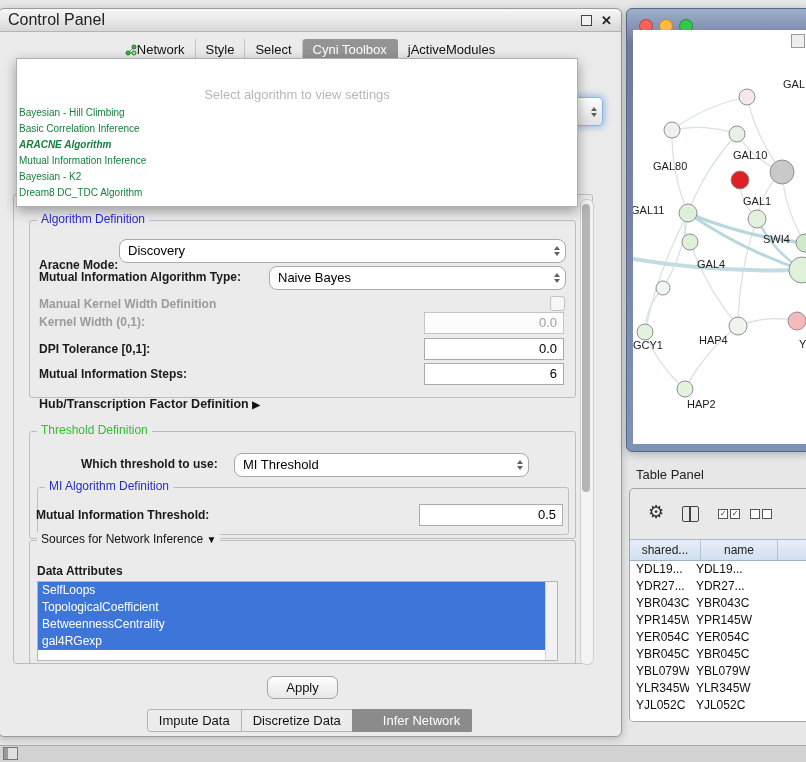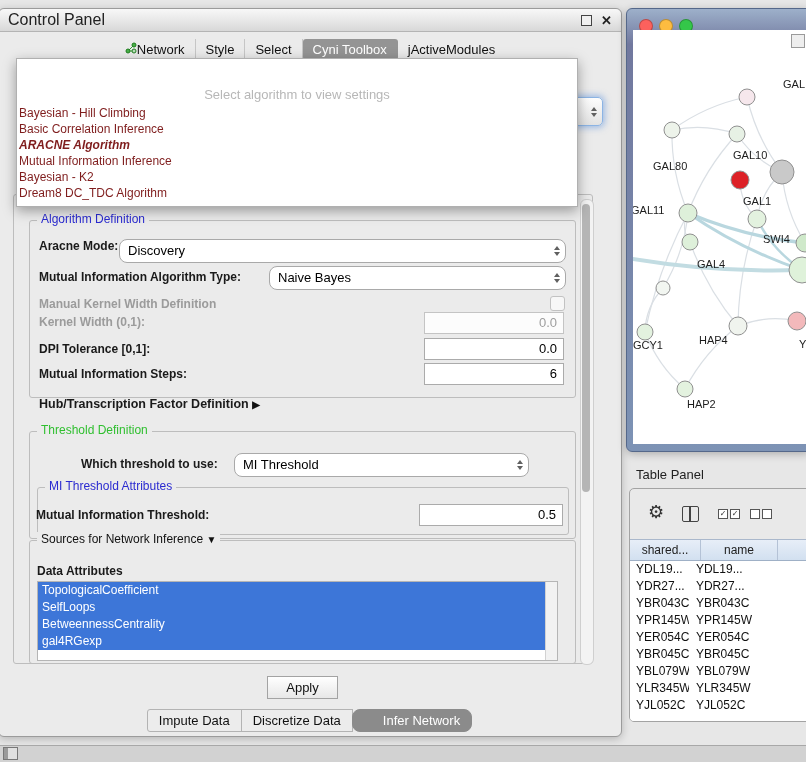--- a/index.html
+++ b/index.html
@@ -19,31 +19,31 @@
     height:22px;background:linear-gradient(#f8f8f8,#d8d8d8);
     border-bottom:1px solid #b4b4b4;border-radius:6px 6px 0 0;
     display:flex;align-items:center;padding:0 9px;
   }
   .titlebar .t{font-size:16px;color:#222;}
   .tb-btns{margin-left:auto;display:flex;align-items:center;gap:9px;}
   .float-ic{width:9px;height:9px;border:1.5px solid #444;background:#f0f0f0;}
   .close-ic{font-size:13px;font-weight:bold;color:#222;line-height:13px;}
   
   .top-tabs{position:absolute;left:0;right:0;top:30px;display:flex;justify-content:center;align-items:center;font-size:13px;color:#111;}
-  .tt{padding:3px 10px;border-right:1px solid #c6c6c6;display:flex;white-space:nowrap;}
+  .tt{padding:3px 10px;border-right:1px solid #c6c6c6;display:flex;align-items:center;white-space:nowrap;}
   .tt:last-child{border-right:none;}
   .tt.active{background:#949494;color:#fff;border-radius:3px;border-right-color:transparent;}
   
   .algo-popup{
     position:absolute;left:17px;top:49px;width:560px;z-index:30;
     background:#fff;border:1px solid #b0b0b0;box-shadow:0 4px 12px rgba(0,0,0,.35);
     padding-bottom:5px;
   }
   .algo-prompt{height:20px;line-height:20px;text-align:center;color:#b7b7b7;font-size:13px;margin-top:26px;}
-  .algo-item{height:16px;line-height:16px;font-size:12px;color:#7f1d1d;padding-left:2px;white-space:nowrap;}
+  .algo-item{height:16px;line-height:16px;font-size:10px;color:#15803d;padding-left:2px;white-space:nowrap;}
   .algo-item.sel{font-weight:bold;font-style:italic;}
   .combo-frag{
     position:absolute;left:575px;top:88px;width:27px;height:27px;z-index:5;
     border:1px solid #8cb4e4;border-radius:0 5px 5px 0;
     background:linear-gradient(#fdfdfd,#e2e2e2);
     box-shadow:0 0 6px 2px rgba(100,150,220,.55);
   }
   
   .gbox{position:absolute;border:1px solid #bdbdbd;border-radius:3px;}
   .gtitle{position:absolute;top:-9px;left:7px;background:#ebebeb;padding:0 4px;font-size:12px;color:#111;white-space:nowrap;}
@@ -65,26 +65,26 @@
   .tri{font-size:10px;color:#111;}
   
   .attr-list{position:absolute;left:38px;top:572px;width:519px;height:78px;background:#fff;border:1px solid #b5b5b5;overflow:hidden;}
   .attr-item{height:17px;line-height:17px;background:#3d76d8;color:#fff;font-size:12px;padding-left:4px;margin-right:11px;}
   .attr-sb{position:absolute;right:0;top:0;width:11px;height:100%;background:#f2f2f2;border-left:1px solid #d2d2d2;}
   
   .main-sb{position:absolute;left:581px;top:190px;width:12px;height:464px;background:#f3f3f3;border:1px solid #cfcfcf;border-radius:6px;}
   .main-sb .thumb{position:absolute;left:1px;top:4px;width:8px;height:288px;background:#b5b5b5;border-radius:5px;}
   
   .apply-btn{position:absolute;left:268px;top:667px;width:69px;height:21px;
-    border:1px solid #a3a3a3;border-radius:0;background:linear-gradient(#ffffff,#e7e7e7);
+    border:1px solid #a3a3a3;border-radius:7px;background:linear-gradient(#ffffff,#e7e7e7);
     font-size:13px;text-align:center;line-height:21px;color:#111;}
   .bot-tabs{position:absolute;left:0;right:0;top:700px;display:flex;justify-content:center;font-size:13px;}
   .bt{padding:3px 11px;border:1px solid #b3b3b3;margin-left:-1px;background:#ececec;color:#111;white-space:nowrap;}
   .bt:first-child{border-radius:3px 0 0 3px;}
-  .bt.active{background:#8b8b8b;color:#fff;border-color:#8b8b8b;border-radius:8px;padding-left:30px;}
+  .bt.active{background:#8b8b8b;color:#fff;border-color:#8b8b8b;border-radius:1px;padding-left:30px;}
   
   .net-frame{position:absolute;left:626px;top:8px;width:181px;height:442px;
     background:linear-gradient(#9db0ca,#71789e 8%, #7d93b5);
     border:1px solid #55688a;border-radius:6px 0 0 6px;box-shadow:0 2px 8px rgba(0,0,0,.25);}
   .lights{position:absolute;left:12px;top:10px;display:flex;gap:6px;}
   .light{width:12px;height:12px;border-radius:50%;border:1px solid rgba(0,0,0,.25);}
   .net-canvas{position:absolute;left:633px;top:30px;width:173px;height:414px;background:#fff;overflow:hidden;}
   .corner-box{position:absolute;left:791px;top:34px;width:12px;height:12px;border:1px solid #9a9a9a;background:#eeeeee;}
   
   .tp-title{position:absolute;left:636px;top:467px;font-size:13px;color:#222;}
@@ -167,21 +167,21 @@
   </div>
 
   <div class="gbox" style="left:14px;top:185px;width:578px;height:468px;">
     <span class="gtitle">Cyni Algorithm Settings</span>
   </div>
 
   <div class="gbox" style="left:30px;top:211px;width:545px;height:176px;">
     <span class="gtitle blue">Algorithm Definition</span>
   </div>
 
-  <span class="lbl" style="left:40px;top:230px;">Aracne Mode:</span>
+  <span class="lbl" style="left:40px;top:249px;">Aracne Mode:</span>
   <div class="combo" style="left:120px;top:230px;width:437px;">
     <span>Discovery</span>
     <span class="spin">
         <i class="up"></i>
         <i class="dn"></i>
       </span>
   </div>
 
   <span class="lbl" style="left:40px;top:261px;">Mutual Information Algorithm Type:</span>
   <div class="combo" style="left:270px;top:257px;width:287px;">
@@ -215,35 +215,35 @@
   <span class="lbl" style="left:82px;top:448px;">Which threshold to use:</span>
   <div class="combo" style="left:235px;top:444px;width:285px;">
     <span>MI Threshold</span>
     <span class="spin">
         <i class="up"></i>
         <i class="dn"></i>
       </span>
   </div>
 
   <div class="gbox" style="left:38px;top:478px;width:530px;height:46px;">
-    <span class="gtitle blue">MI Threshold Attributes</span>
+    <span class="gtitle blue">MI Algorithm Definition</span>
   </div>
   <span class="lbl" style="left:37px;top:499px;">Mutual Information Threshold:</span>
   <div class="field" style="left:420px;top:495px;width:136px;">0.5</div>
 
   <div class="gbox" style="left:30px;top:531px;width:545px;height:122px;">
     <span class="gtitle">
       <span>Sources for Network Inference</span>
       <span class="tri">▼</span>
     </span>
   </div>
   <span class="lbl" style="left:38px;top:555px;">Data Attributes</span>
   <div class="attr-list">
+    <div class="attr-item">SelfLoops</div>
     <div class="attr-item">TopologicalCoefficient</div>
-    <div class="attr-item">SelfLoops</div>
     <div class="attr-item">BetweennessCentrality</div>
     <div class="attr-item">gal4RGexp</div>
     <div class="attr-sb"></div>
   </div>
 
   <div class="main-sb">
     <div class="thumb"></div>
   </div>
 
   <div class="apply-btn">Apply</div>

